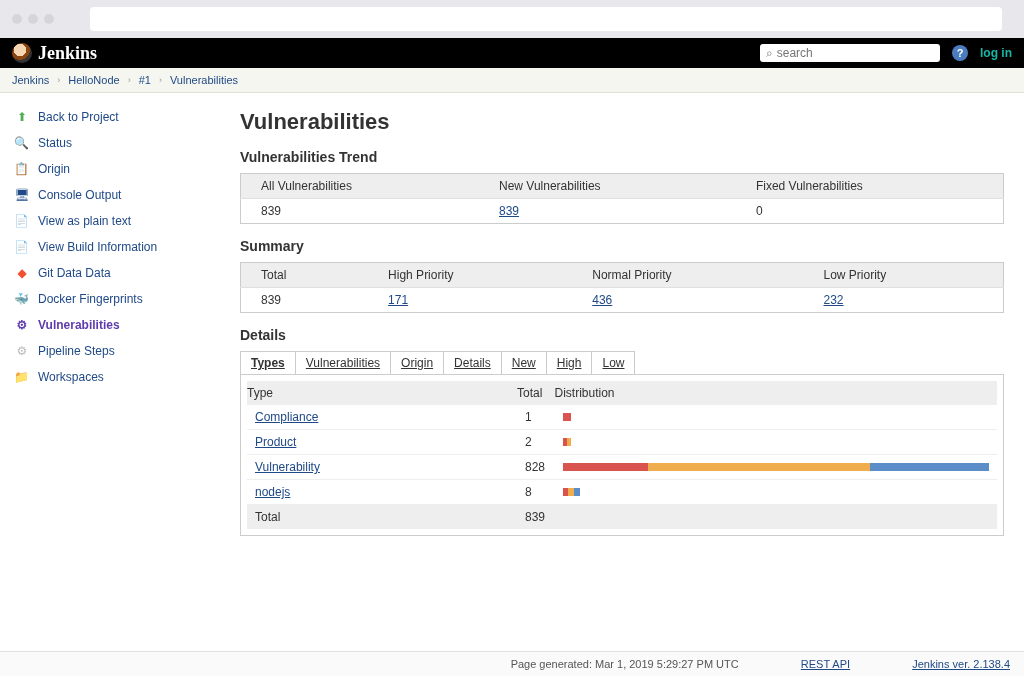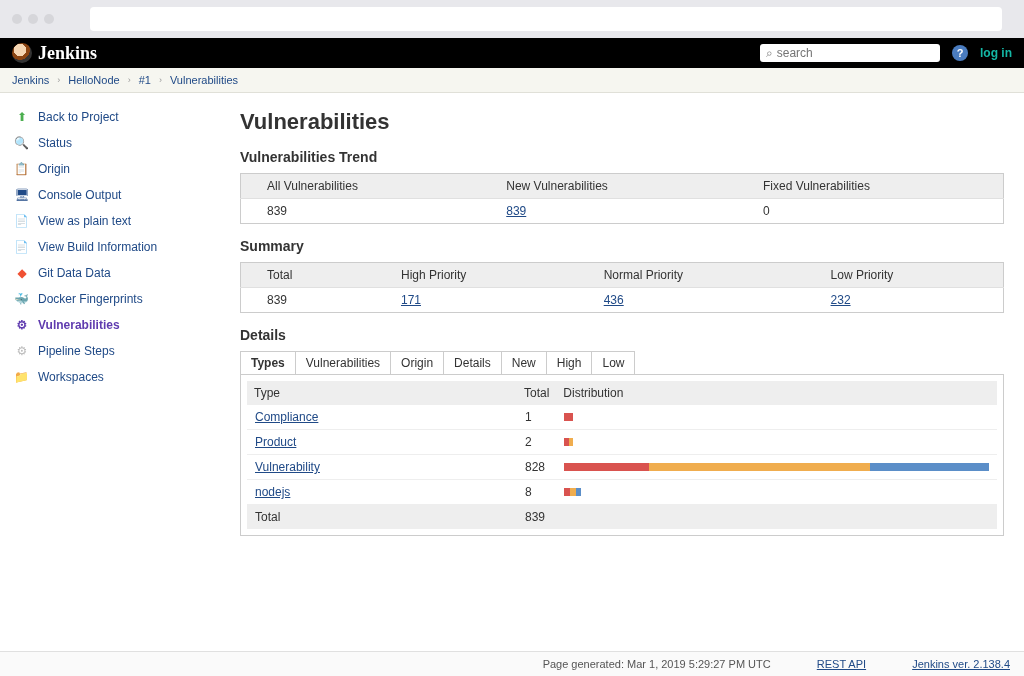--- a/index.html
+++ b/index.html
@@ -87,61 +87,61 @@
 
     .main { flex: 1; padding: 16px 20px 16px 0; }
     h1 { font-size: 22px; font-weight: bold; margin-bottom: 12px; }
     h2 { font-size: 14px; font-weight: bold; margin: 14px 0 8px; }
 
     table.grid {
       width: 100%; border: 1px solid #ccc; border-collapse: collapse;
       font-size: 12px;
     }
     table.grid th, table.grid td {
-      padding: 5px 26px; text-align: left;
+      padding: 5px 20px; text-align: left;
       border-bottom: 1px solid #e0e0e0;
     }
     table.grid thead th { background: #eee; font-weight: normal; }
     table.grid tbody tr:last-child td { border-bottom: none; }
     table.grid a { color: #204a87; text-decoration: underline; }
 
-    .tabs { display: flex; margin-top: 6px; }
+    .tabs { display: flex; margin-top: 6px; text-decoration: underline; }
     .tab {
       border: 1px solid #ccc; border-bottom: none;
       padding: 4px 10px; font-size: 12px; cursor: pointer;
       background: #fff; margin-right: -1px;
     }
     .tab.active { font-weight: bold; background: #fff; }
     .tab:not(.active) { background: #fff; }
 
     .details-panel { border: 1px solid #ccc; padding: 6px; }
     table.details {
       width: 100%; border-collapse: collapse; font-size: 12px;
     }
     table.details thead th {
-      background: #eee; padding: 5px 7px; font-weight: normal; text-align: left; margin-left: 48px;
+      background: #eee; padding: 5px 0; font-weight: normal; text-align: left; margin-left: 48px;
     }
     table.details td { padding: 5px 8px; border-top: 1px solid #eee; }
     table.details tbody tr:first-child td { border-top: none; }
     table.details a { color: #204a87; text-decoration: underline; }
     .total-row td { background: #eee; }
     .dist-bar { display: flex; height: 8px; width: 100%; }
     .dist-red { background: #d9534f; }
     .dist-yellow { background: #f0ad4e; }
     .dist-blue { background: #5b8ec8; }
 
     .footer {
       position: fixed; bottom: 0; left: 0; right: 0;
       border-top: 1px solid #e0e0e0;
       background: #fafafa;
       padding: 6px 14px;
       font-size: 11px; color: #555;
       text-align: right;
     }
-    .footer a { color: #204a87; text-decoration: underline; margin-left: 12px; display: inline-block; padding-left: 31px; }
+    .footer a { color: #204a87; text-decoration: underline; margin-left: 28px; display: inline-block; padding-left: 31px; }
 
     
     .ic-green { color: #4caf50; }
     .ic-gray  { color: #bbb; }
     .ic-blue  { color: #3f7ab5; }
   </style>
 </head>
 <body>
 
 <div class="browser-chrome">

